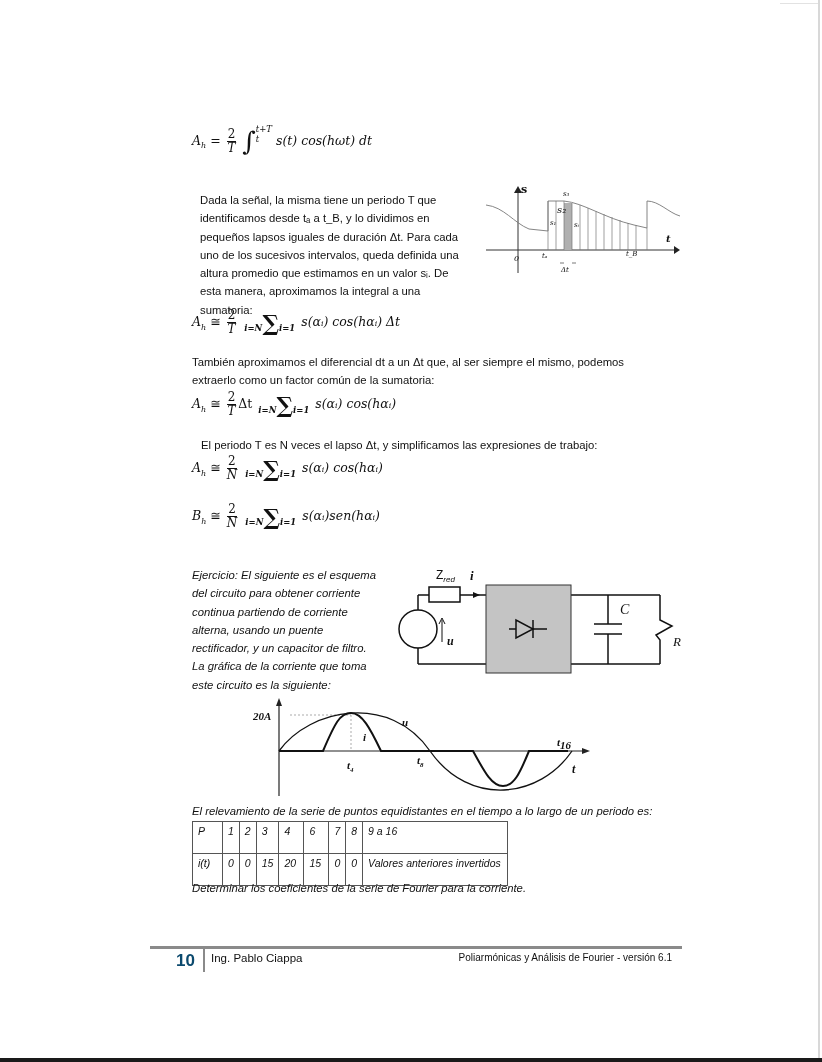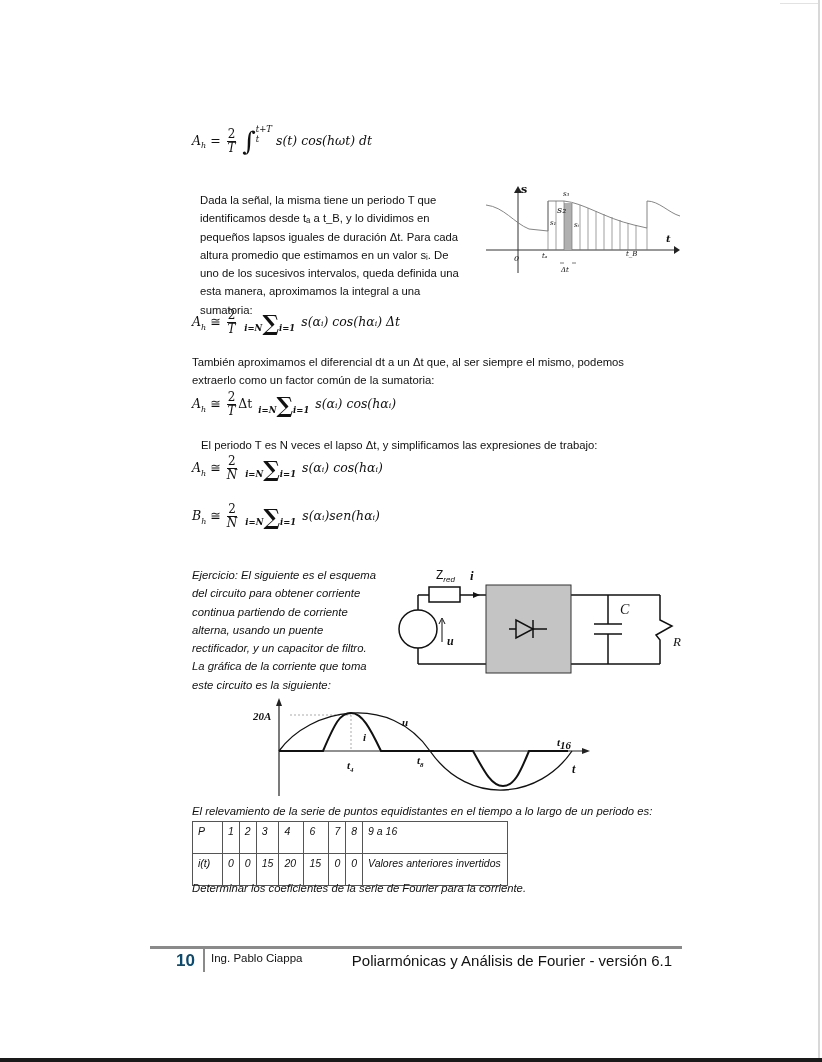--- a/index.html
+++ b/index.html
@@ -18,21 +18,21 @@
   .sum .lim{font-size:8.5px;font-style:italic;}
   .sum .sig{font-size:22px;font-style:normal;line-height:20px;}
   .body-text{font-size:11.3px;line-height:18.3px;color:#111;}
   .ital{font-style:italic;}
   table.points{border-collapse:collapse;font-size:10.5px;font-style:italic;}
   table.points td{border:1px solid #555;padding:0 5px;height:28px;vertical-align:top;padding-top:3px;}
   .footer-line{position:absolute;left:150px;top:946px;width:532px;height:3px;background:#8a8a8a;}
   .footer-num{position:absolute;left:176px;top:951px;font-size:17px;font-weight:bold;color:#0c4a6e;}
   .footer-sep{position:absolute;left:203px;top:948px;width:2px;height:24px;background:#8a8a8a;}
   .footer-author{position:absolute;left:211px;top:952px;font-size:11.5px;}
-  .footer-title{position:absolute;right:150px;top:952px;font-size:15px;}
+  .footer-title{position:absolute;right:150px;top:952px;font-size:10px;}
 </style>
 </head>
 <body>
 
 <div class="page-edge-top"></div>
 <div class="page-edge-right"></div>
 <div class="page-edge-bottom"></div>
 
 <div class="abs math" style="left:192px;top:124px;">
   <span>A</span><sub style="font-size:8px">h</sub>
@@ -48,22 +48,22 @@
       <span>t</span>
     </span>
   </span>
   <span>s(t) cos(hωt) dt</span>
 </div>
 
 <div class="abs body-text" style="left:200px;top:179px;width:290px;margin-top:12px;">
   <div>Dada la señal, la misma tiene un periodo T que</div>
   <div>identificamos desde tₐ a t_B, y lo dividimos en</div>
   <div>pequeños lapsos iguales de duración Δt. Para cada</div>
+  <div>uno de los sucesivos intervalos, queda definida una</div>
   <div>altura promedio que estimamos en un valor sᵢ. De</div>
-  <div>uno de los sucesivos intervalos, queda definida una</div>
   <div>esta manera, aproximamos la integral a una</div>
   <div>sumatoria:</div>
 </div>
 
 <div class="abs" style="left:484px;top:183px;width:196px;height:95px;">
   <svg width="196" height="95" viewBox="0 0 196 95">
 
     <line x1="2" y1="67" x2="190" y2="67" stroke="#333" stroke-width="1"></line>
     <polygon points="190,63 196,67 190,71" fill="#222"></polygon>
     <line x1="34" y1="90" x2="34" y2="8" stroke="#333" stroke-width="1"></line>

